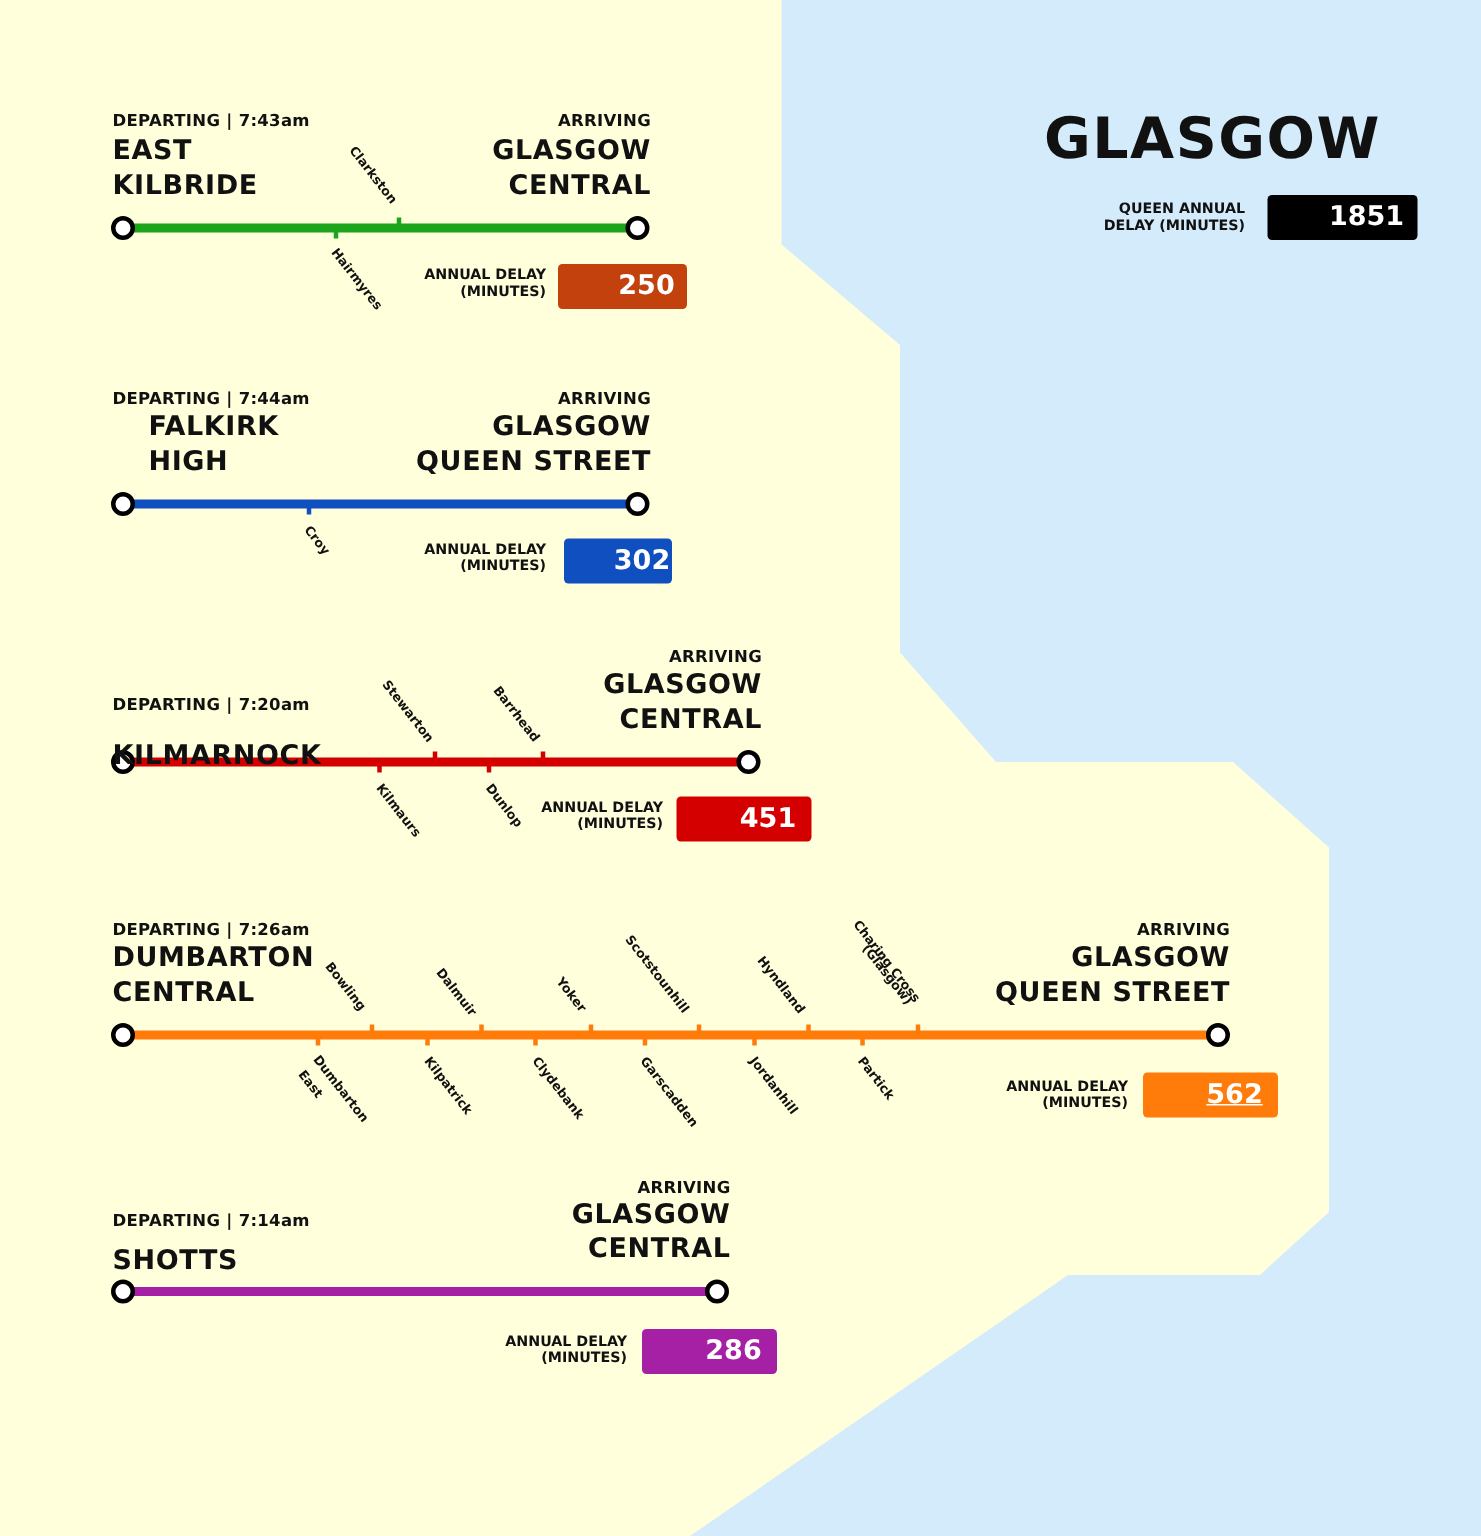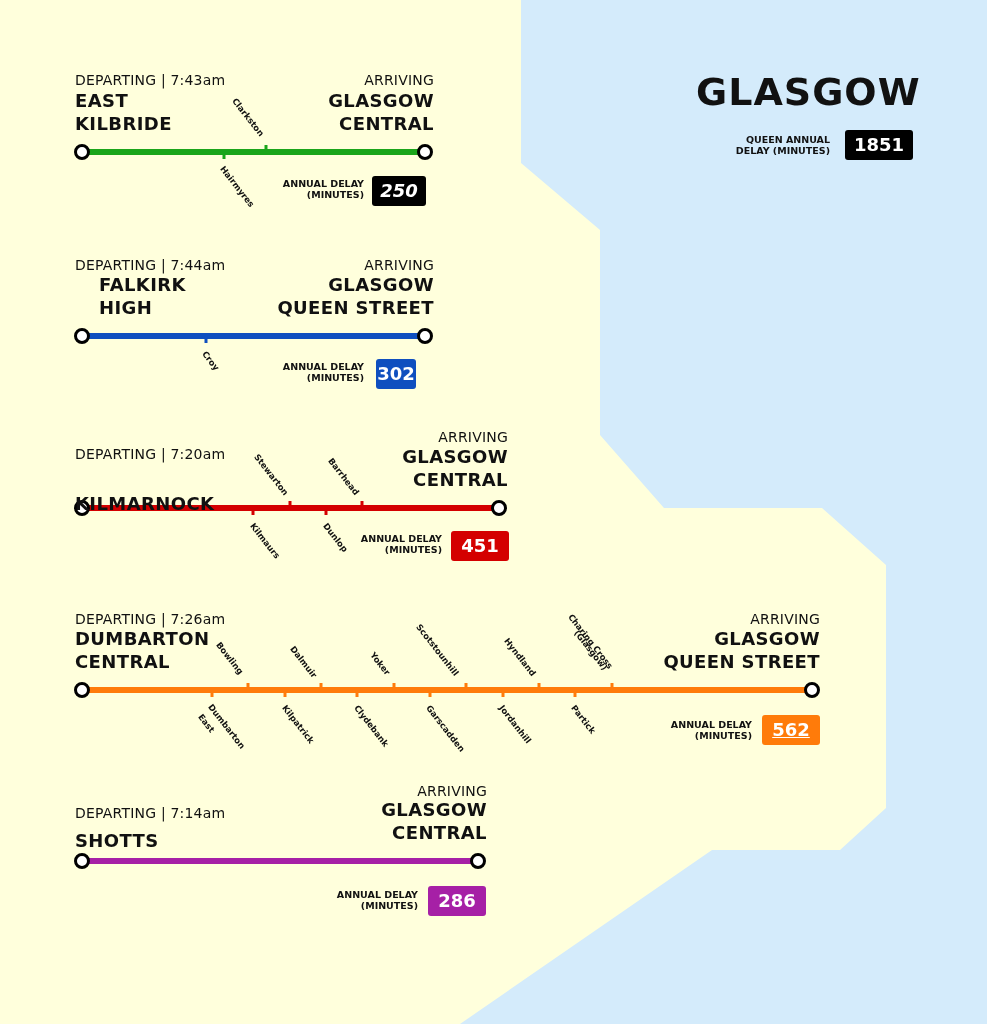--- a/index.html
+++ b/index.html
@@ -1,23 +1,23 @@
 <!DOCTYPE html>
 <html><head>
 <meta charset="utf-8">
 <style>
   html,body{margin:0;padding:0;}
   body{width:987px;height:1024px;position:relative;overflow:hidden;background:#d4ebfb;font-family:"DejaVu Sans","Liberation Sans",sans-serif;color:#111;}
   #bg{position:absolute;left:0;top:0;}
   .abs{position:absolute;}
-  .small{font-size:14px;font-weight:normal;letter-spacing:0.2px;white-space:nowrap;line-height:11px;}
+  .small{font-size:11px;font-weight:bold;letter-spacing:0.2px;white-space:nowrap;line-height:11px;}
   .big{font-size:18px;font-weight:900;line-height:23px;letter-spacing:0.4px;white-space:nowrap;font-family:"DejaVu Sans",sans-serif;}
   .right{text-align:right;}
   .stn{font-size:8.5px;font-weight:bold;white-space:nowrap;line-height:10px;transform-origin:0 0;}
-  .badge{color:#fff;font-weight:900;font-size:18px;line-height:30px;height:30px;text-align:center;border-radius:3px;}
+  .badge{color:#fff;font-weight:900;font-size:18px;line-height:30px;height:30px;text-align:center;border-radius:3px;padding-left:32px;}
   .dlabel{font-size:9.5px;font-weight:bold;line-height:11px;text-align:right;white-space:nowrap;}
   .title{font-size:38px;font-weight:900;letter-spacing:1px;white-space:nowrap;}
 </style>
 </head>
 <body>
 
 <svg id="bg" width="987" height="1024">
   <polygon fill="#ffffdc" points="0,0 521,0 521,163 600,230 600,435 664,508 822,508 886,565 886,808 840,850 712,850 460,1024 0,1024"></polygon>
 
   <g>
@@ -86,40 +86,40 @@
 <div class="abs big right" style="left:234px;top:89px;width:200px;">
   <div>GLASGOW</div>
   <div>CENTRAL</div>
 </div>
 <div class="abs stn" style="left:238px;top:96px;transform:rotate(52deg);">Clarkston</div>
 <div class="abs stn" style="left:226px;top:164px;transform:rotate(52deg);">Hairmyres</div>
 <div class="abs dlabel" style="left:264px;top:178px;width:100px;">
   <div>ANNUAL DELAY</div>
   <div>(MINUTES)</div>
 </div>
-<div class="abs badge" style="left:372px;top:176px;width:54px;background:#000000;font-style:italic;">250</div>
+<div class="abs badge" style="left:372px;top:176px;width:54px;background:#c2410c;">250</div>
 
 <div class="abs small" style="left:75px;top:260px;">DEPARTING  |  7:44am</div>
 <div class="abs big" style="left:75px;top:273px;margin-left:24px;">
   <div>FALKIRK</div>
   <div>HIGH</div>
 </div>
 <div class="abs small right" style="left:334px;top:260px;width:100px;">ARRIVING</div>
 <div class="abs big right" style="left:204px;top:273px;width:230px;">
   <div>GLASGOW</div>
   <div>QUEEN STREET</div>
 </div>
 <div class="abs stn" style="left:208px;top:349px;transform:rotate(52deg);">Croy</div>
 <div class="abs dlabel" style="left:264px;top:361px;width:100px;">
   <div>ANNUAL DELAY</div>
   <div>(MINUTES)</div>
 </div>
 <div class="abs badge" style="left:376px;top:359px;width:40px;background:#0f4fbf;">302</div>
 
-<div class="abs small" style="left:75px;top:449px;">DEPARTING  |  7:20am</div>
+<div class="abs small" style="left:75px;top:464px;">DEPARTING  |  7:20am</div>
 <div class="abs big" style="left:75px;top:492px;">KILMARNOCK</div>
 <div class="abs small right" style="left:408px;top:432px;width:100px;">ARRIVING</div>
 <div class="abs big right" style="left:308px;top:445px;width:200px;">
   <div>GLASGOW</div>
   <div>CENTRAL</div>
 </div>
 <div class="abs stn" style="left:260px;top:452px;transform:rotate(52deg);">Stewarton</div>
 <div class="abs stn" style="left:334px;top:456px;transform:rotate(52deg);">Barrhead</div>
 <div class="abs stn" style="left:256px;top:521px;transform:rotate(52deg);">Kilmaurs</div>
 <div class="abs stn" style="left:329px;top:521px;transform:rotate(52deg);">Dunlop</div>

